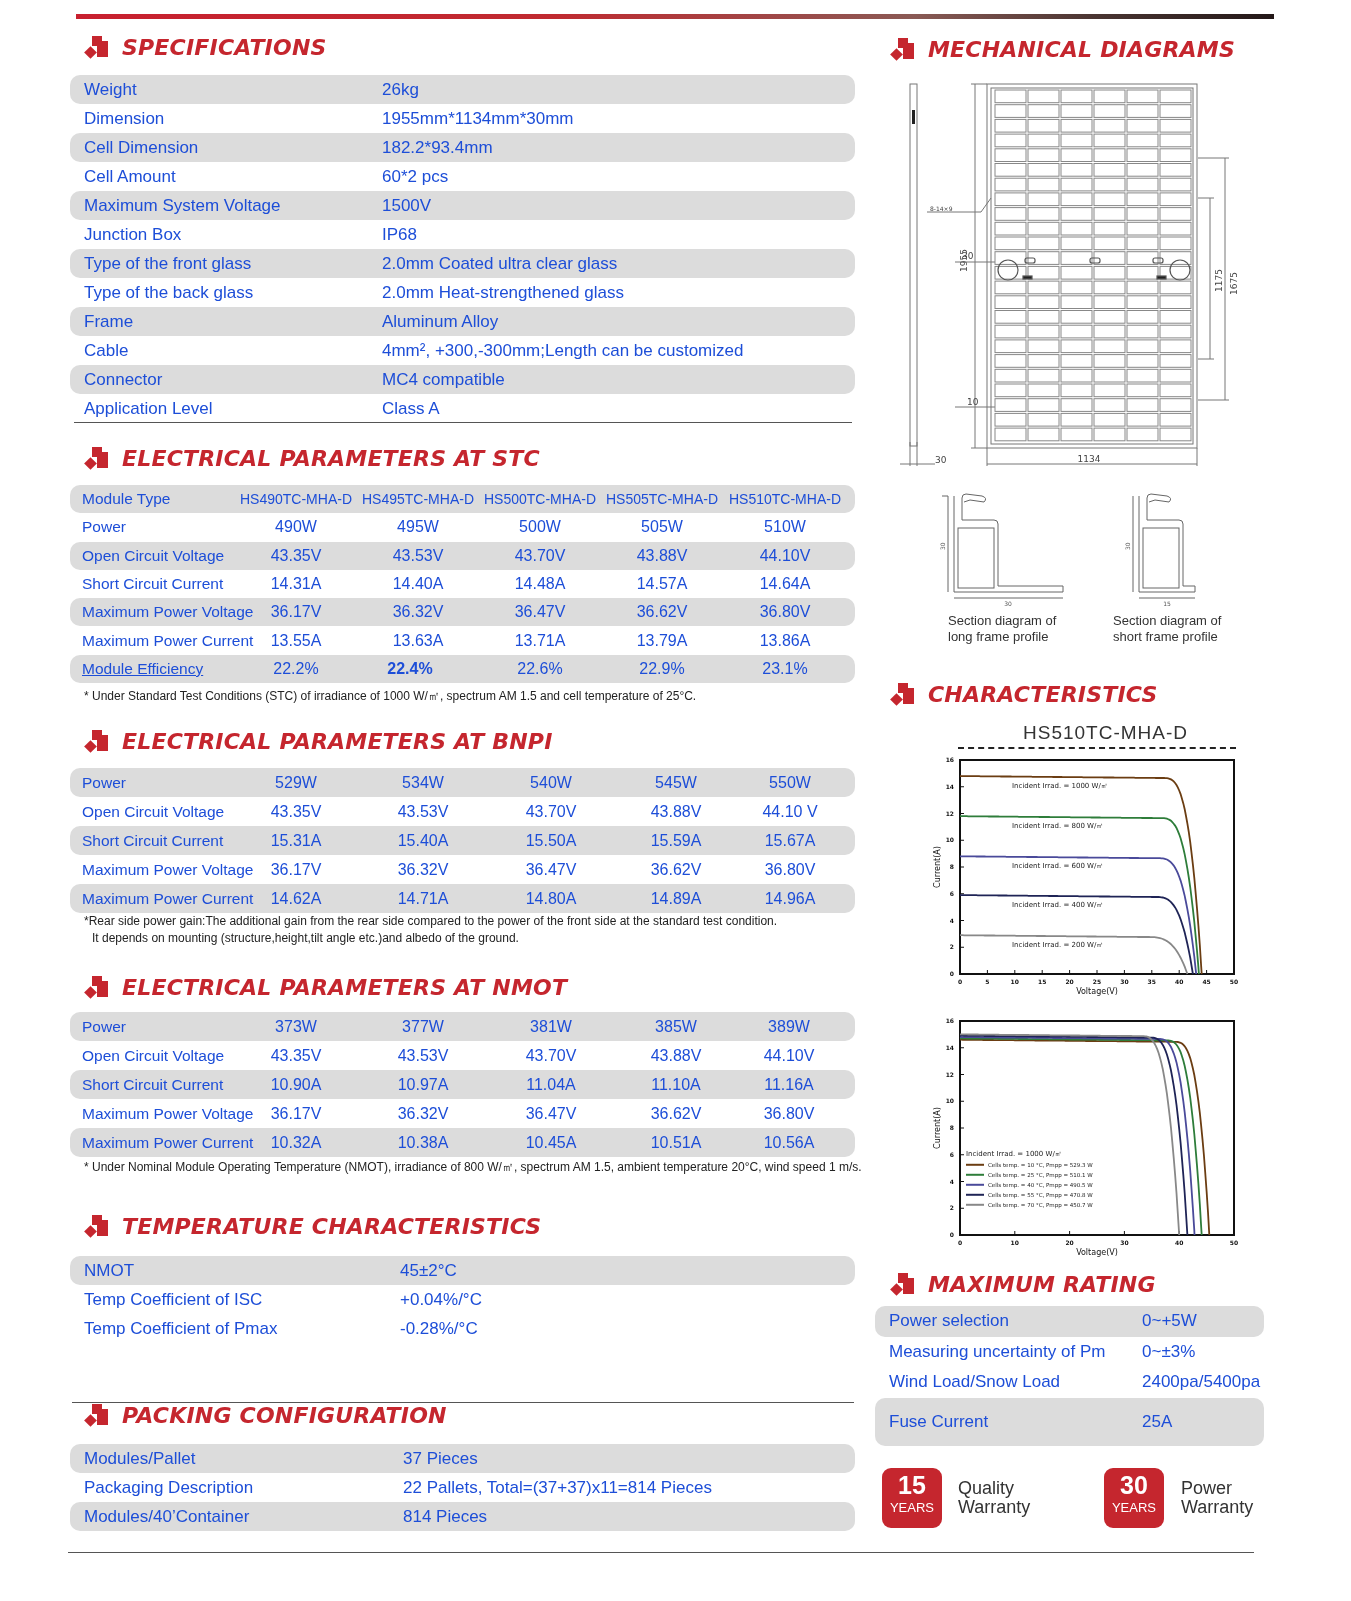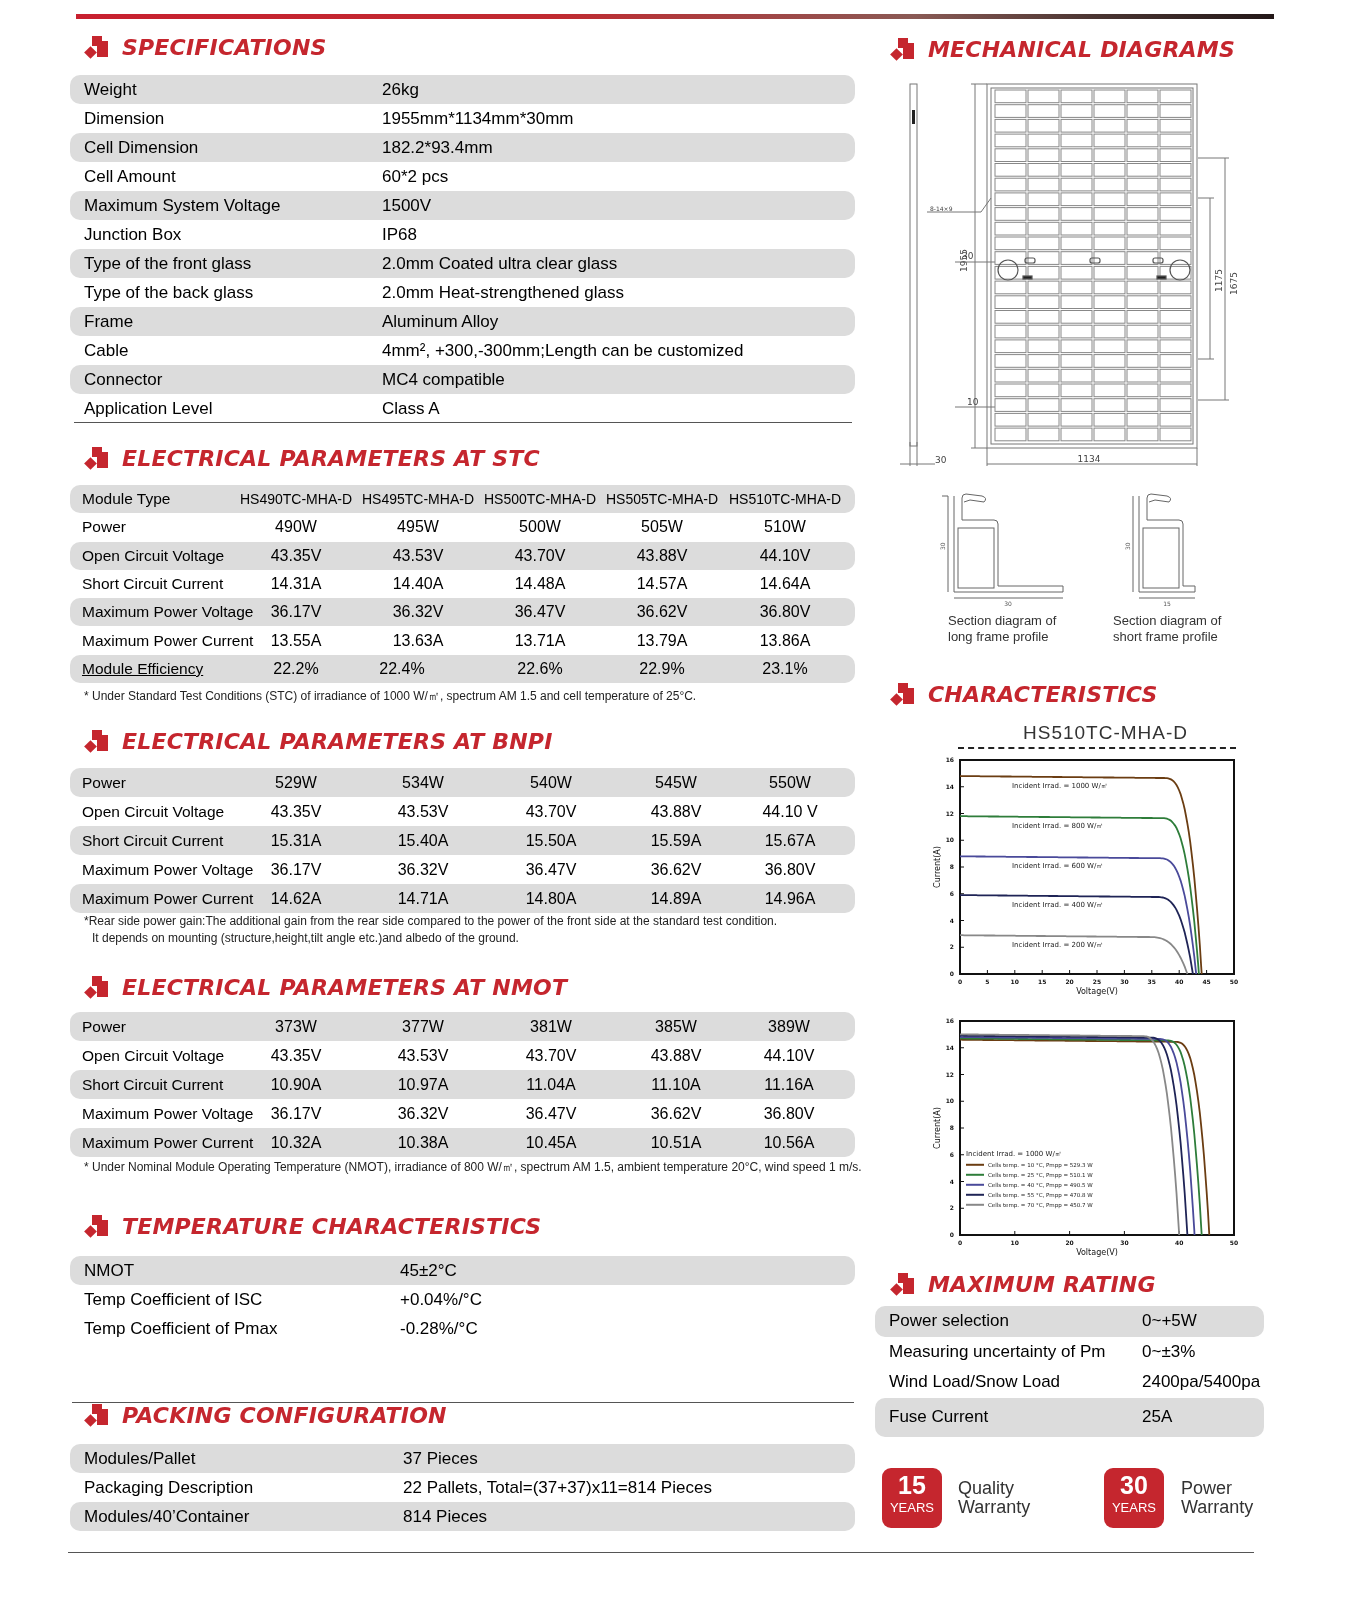--- a/index.html
+++ b/index.html
@@ -11,21 +11,21 @@
 
   .sec-title { position: absolute; display: flex; align-items: center; }
   .sec-title .ttl { font-family: "DejaVu Sans", sans-serif; font-style: italic; font-weight: bold;
     color: #c5262e; font-size: 22px; letter-spacing: 0.2px; }
   .logo-icon { position: relative; width: 24px; height: 24px; margin-right: 12px; flex: none; }
   .logo-icon .sq1 { position: absolute; left: 6px; top: 0; width: 10px; height: 10px; background: #c5262e; }
   .logo-icon .sq2 { position: absolute; left: 11px; top: 5px; width: 11px; height: 16px; background: #c5262e; }
   .logo-icon .dia { position: absolute; left: 0px; top: 12px; width: 9px; height: 9px; background: #c5262e; transform: rotate(45deg); }
 
   .tbl { position: absolute; }
-  .row { position: relative; display: flex; align-items: center; font-size: 17px; color: #000000; }
+  .row { position: relative; display: flex; align-items: center; font-size: 17px; color: #1d4ed8; }
   .row.shaded { background: #dcdcdc; border-radius: 10px; }
   .row .lab { position: absolute; left: 14px; }
   .row .val { position: absolute; }
 
   .narrow { font-family: "Liberation Sans", sans-serif; font-size: 15.5px; transform-origin: left center; }
   .row .c { position: absolute; width: 120px; text-align: center; font-size: 16px; }
 
   .note { position: absolute; font-size: 12px; color: #222; }
 
   .divider { position: absolute; height: 2px; background: #555; }
@@ -159,21 +159,21 @@
       <span class="lab narrow" style="left: 12px;">Maximum Power Current</span>
       <span class="c" style="left: 166px;">13.55A</span>
       <span class="c" style="left: 288px;">13.63A</span>
       <span class="c" style="left: 410px;">13.71A</span>
       <span class="c" style="left: 532px;">13.79A</span>
       <span class="c" style="left: 655px;">13.86A</span>
     </div>
     <div class="row shaded" style="height: 28.3px;">
       <span class="lab narrow" style="left: 12px; text-decoration: underline;">Module Efficiency</span>
       <span class="c" style="left: 166px;">22.2%</span>
-      <span class="c" style="left: 272px;">22.4%</span>
+      <span class="c" style="left: 280px; font-weight: bold;">22.4%</span>
       <span class="c" style="left: 410px;">22.6%</span>
       <span class="c" style="left: 532px;">22.9%</span>
       <span class="c" style="left: 655px;">23.1%</span>
     </div>
   </div>
 <div class="note" style="left:84px; top:688px;">* Under Standard Test Conditions (STC) of irradiance of 1000 W/㎡, spectrum AM 1.5 and cell temperature of 25°C.</div>
 
 <div class="sec-title" style="left:86px; top:729px;">
   <span class="logo-icon">
       <i class="sq1"></i>
@@ -696,21 +696,21 @@
       <span class="val" style="left: 267px; font-size: 17px;">0~+5W</span>
     </div>
     <div class="row" style="height: 30.5px; margin-bottom: 0px;">
       <span class="lab" style="font-size: 17px;">Measuring uncertainty of Pm</span>
       <span class="val" style="left: 267px; font-size: 17px;">0~±3%</span>
     </div>
     <div class="row" style="height: 30.5px; margin-bottom: 0px;">
       <span class="lab" style="font-size: 17px;">Wind Load/Snow Load</span>
       <span class="val" style="left: 267px; font-size: 17px;">2400pa/5400pa</span>
     </div>
-    <div class="row shaded" style="height: 39px; margin-bottom: 0px;">
+    <div class="row shaded" style="height: 48px; margin-bottom: 0px;">
       <span class="lab" style="font-size: 17px;">Fuse Current</span>
       <span class="val" style="left: 267px; font-size: 17px;">25A</span>
     </div>
   </div>
 
 <div class="badge" style="left:882px; top:1468px;">
   <div class="num">15</div>
     <div class="yrs">YEARS</div>
 </div>
 <div class="warranty-label" style="left:958px; top:1479px;">

